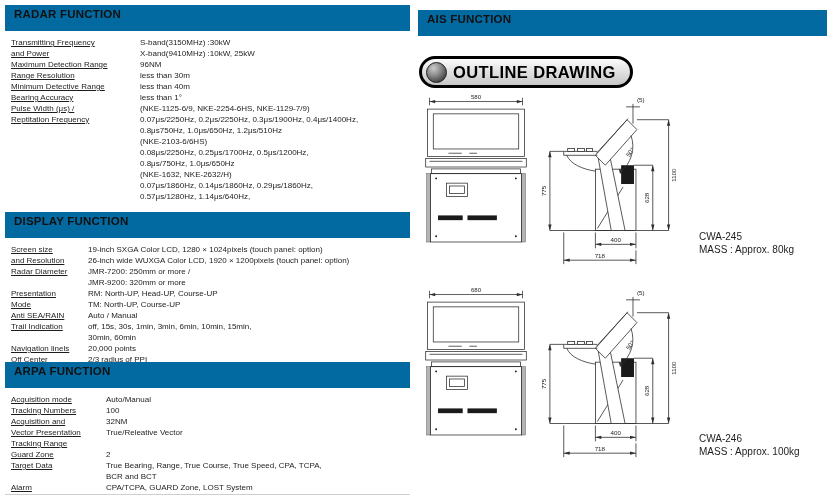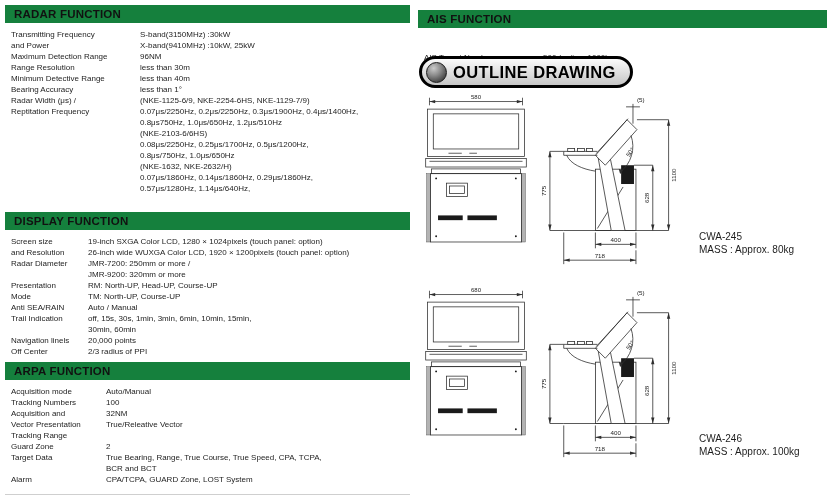--- a/index.html
+++ b/index.html
@@ -8,28 +8,28 @@
     font-family:"Liberation Sans","DejaVu Sans",sans-serif;
     color:#1d1d1d;overflow:hidden;
   }
   
   .col-left{position:absolute;left:5px;top:5px;width:405px;height:490px;}
   .col-left::after{content:"";position:absolute;left:0;right:0;bottom:0;border-bottom:1px solid #cfcfcf;}
   .col-right{position:absolute;left:418px;top:10px;width:409px;height:490px;}
   
   .sec{position:absolute;left:0;width:100%;}
   .sec-bar{
-    background:#15803d;height:18px;line-height:18px;
+    background:#0369a1;height:26px;line-height:18px;
     font-size:11.5px;font-weight:bold;color:#111;padding-left:9px;
     letter-spacing:.2px;
   }
   
   .rows{padding:6px 0 0 6px;}
   .row{display:flex;line-height:11px;font-size:8px;white-space:nowrap;}
-  .row .lbl{flex:0 0 auto;}
+  .row .lbl{flex:0 0 auto;text-decoration:underline;}
   .row .val{flex:0 0 auto;}
   .sec-radar .lbl{width:129px;}
   .sec-display .lbl{width:77px;}
   .sec-arpa .lbl{width:95px;}
   .sec-radar{top:0;}
   .sec-display{top:207px;}
   .sec-arpa{top:357px;}
   .sec-ais{top:0;}
   .sec-ais .lbl{width:119px;}
   .sec-ais .rows{padding-top:24px;}
@@ -99,21 +99,21 @@
           <div class="lbl">Minimum Detective Range</div>
           <div class="val">less than 40m</div>
         </div>
 
         <div class="row">
           <div class="lbl">Bearing Accuracy</div>
           <div class="val">less than 1°</div>
         </div>
 
         <div class="row">
-          <div class="lbl">Radar Width (μs) /</div>
+          <div class="lbl">Pulse Width (μs) /</div>
           <div class="val">(NKE-1125-6/9, NKE-2254-6HS, NKE-1129-7/9)</div>
         </div>
 
         <div class="row">
           <div class="lbl">Reptitation Frequency</div>
           <div class="val">0.07μs/2250Hz, 0.2μs/2250Hz, 0.3μs/1900Hz, 0.4μs/1400Hz,</div>
         </div>
 
         <div class="row">
           <div class="lbl"></div>

